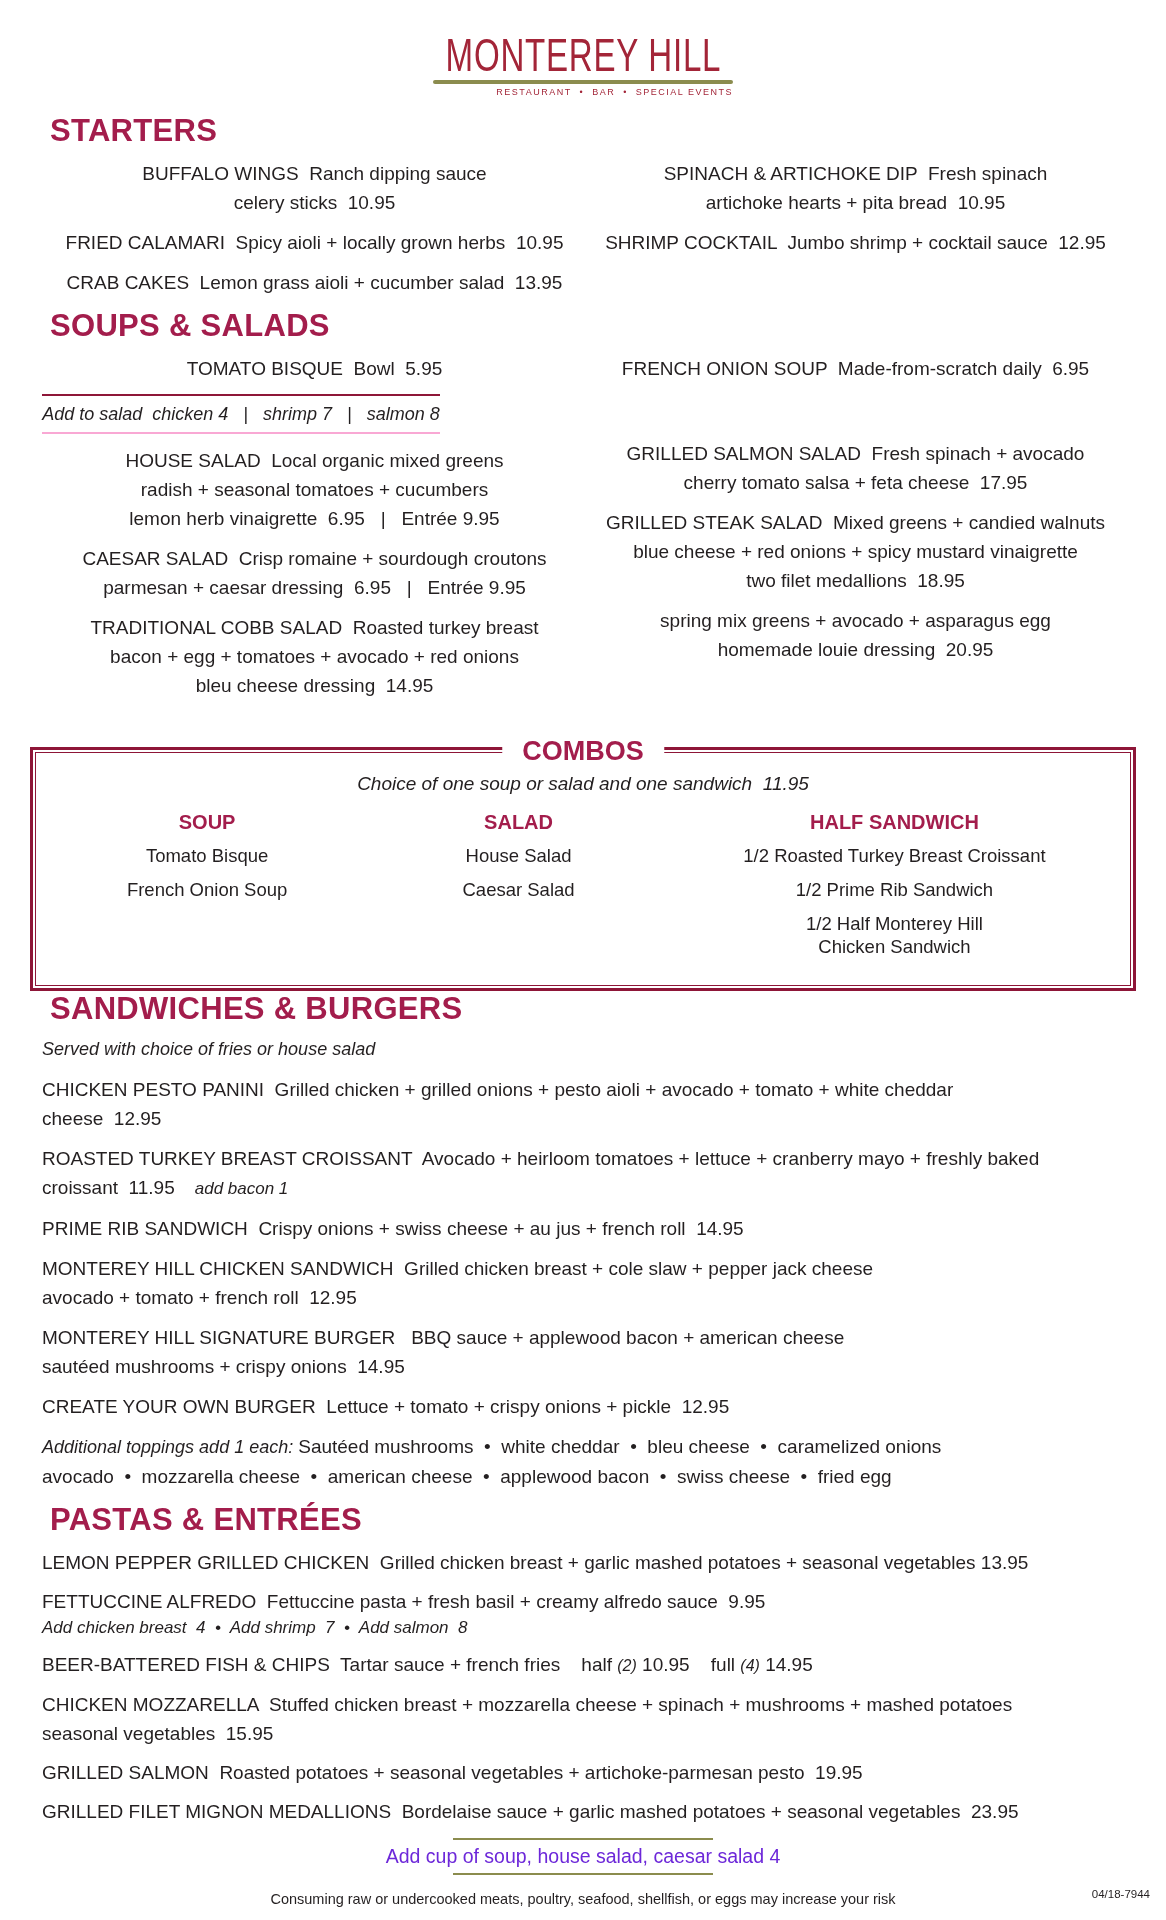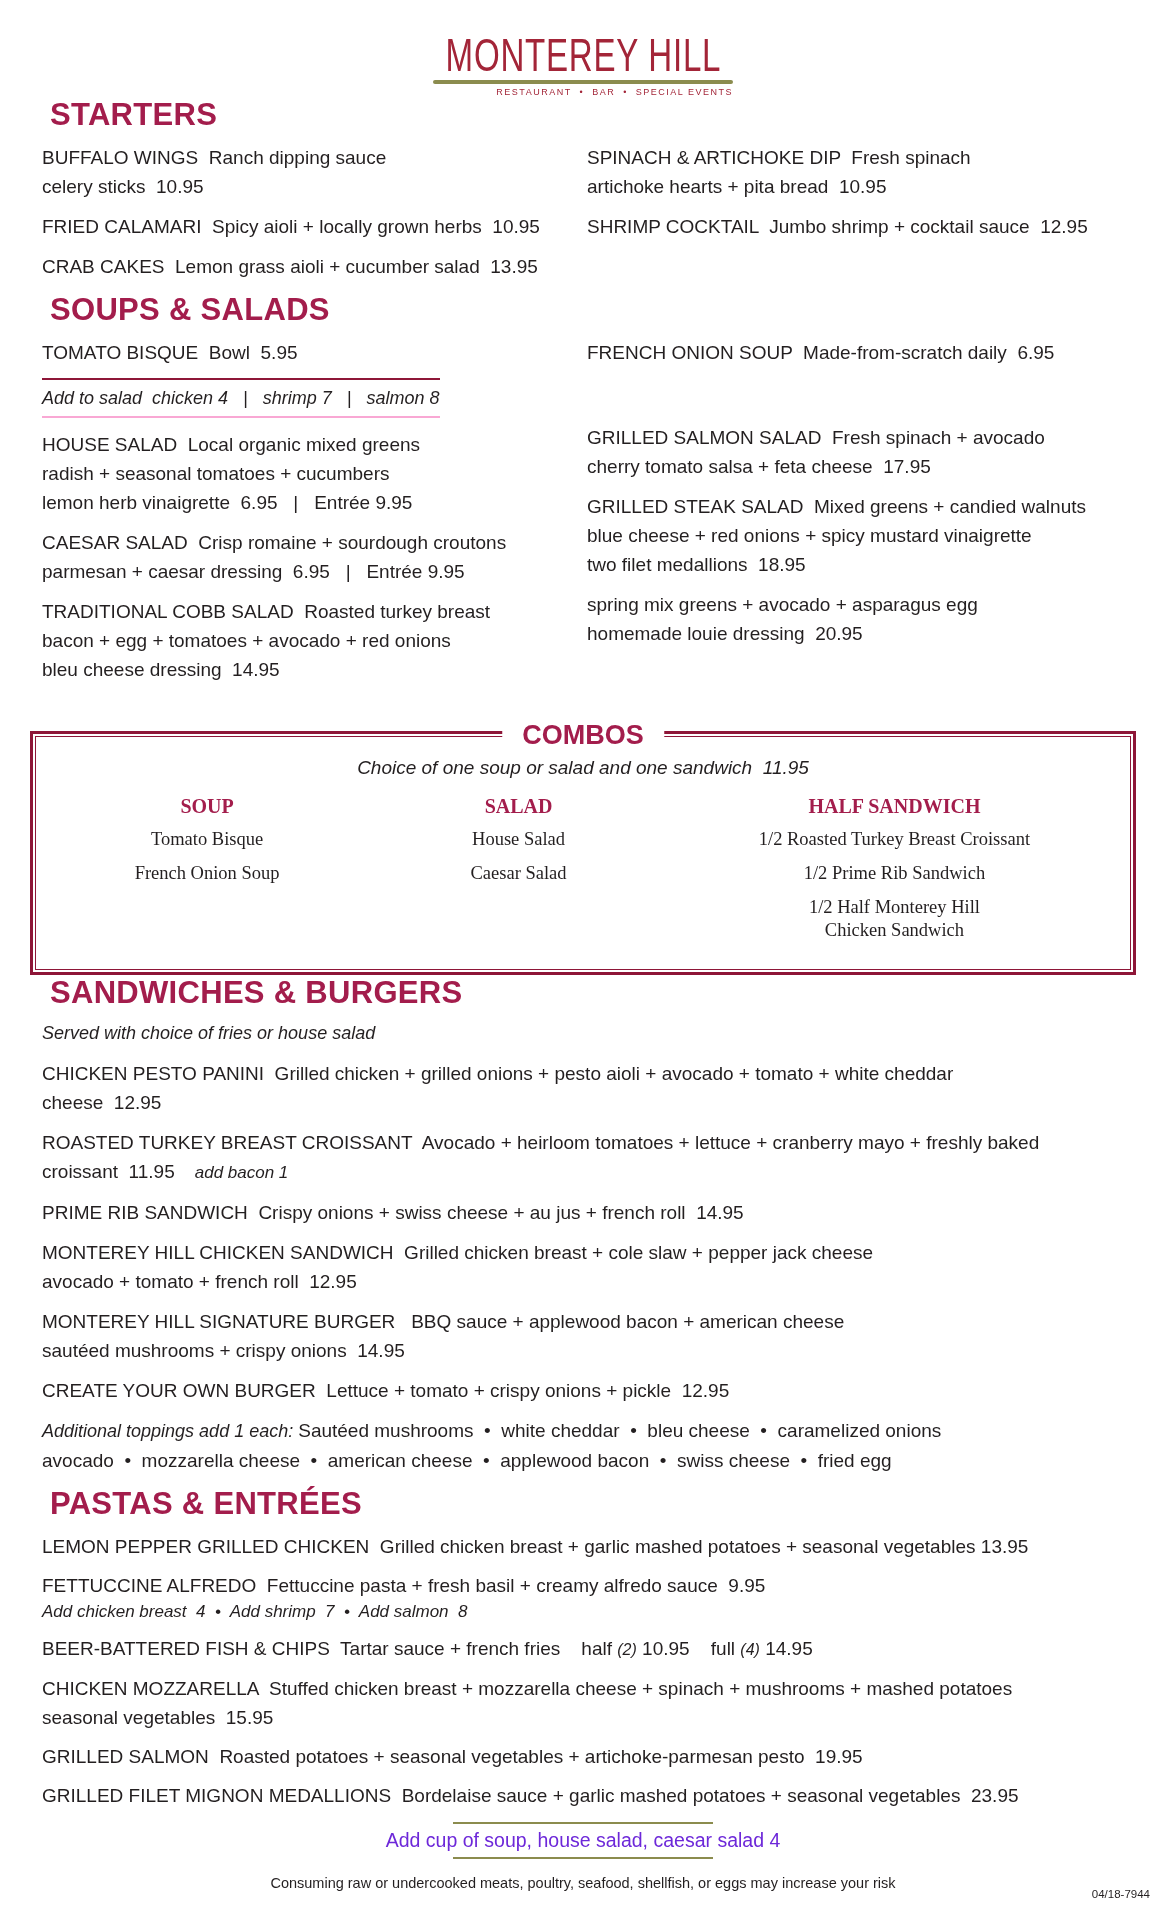--- a/index.html
+++ b/index.html
@@ -2,51 +2,51 @@
 <html><head>
 <meta charset="utf-8">
 <style>
   html,body{margin:0;padding:0;}
   body{
     width:1166px;height:1920px;background:#ffffff;overflow:hidden;
     font-family:"Liberation Sans",sans-serif;color:#231f20;position:relative;
   }
   .page{padding:0 42px;}
   
-  .logo{text-align:center;padding-top:30px;margin-bottom:0;}
+  .logo{text-align:center;padding-top:30px;margin-bottom:16px;}
   .logo-title{
     display:inline-block;font-size:46px;letter-spacing:1px;color:#a32538;
     transform:scaleX(.72);transform-origin:center;white-space:nowrap;line-height:50px;
   }
   .logo-rule{width:300px;height:4px;background:#8b8c4e;margin:0 auto;border-radius:2px;}
   .logo-tagline{width:300px;margin:3px auto 0;text-align:right;font-size:9px;
     letter-spacing:1.5px;color:#a32538;white-space:pre-wrap;}
   
   h2.section{font-size:31px;font-weight:700;color:#a31d4c;letter-spacing:.3px;margin:0 8px 10px;}
-  .cols{display:grid;grid-template-columns:545px 1fr;}
+  .cols{display:grid;grid-template-columns:545px 1fr;text-align:center;}
   .item{margin:0 0 11px;}
   .line{margin:0;font-size:19px;line-height:29px;white-space:pre-wrap;}
   .italic{font-style:italic;}
   .note{font-style:italic;font-size:17px;}
   .sm{font-size:16px;}
   .subnote{font-style:italic;font-size:18px;margin:0 0 14px;line-height:24px;white-space:pre-wrap;}
   .addtosalad{
     width:398px;border-top:2px solid #8e1638;border-bottom:2px solid #f9a8d4;
     padding:5px 0;margin:2px 0 12px;font-style:italic;font-size:18px;line-height:26px;white-space:pre-wrap;
   }
   .gap-after{margin-bottom:56px;}
   
   .combos{position:relative;border:3px solid #8e1638;padding:2px;margin:36px -12px 0;}
   .combos-inner{border:1px solid #8e1638;padding:20px 10px 16px;}
   .combos-title{
     position:absolute;top:-14px;left:50%;transform:translateX(-50%);
     background:#fff;padding:0 20px;font-size:27px;font-weight:700;color:#a31d4c;line-height:30px;
   }
   .combos-sub{text-align:center;font-style:italic;font-size:19px;margin:0 0 16px;white-space:pre-wrap;}
-  .combos-grid{display:grid;grid-template-columns:30% 28% 42%;font-family:Liberation Serif, serif;}
+  .combos-grid{display:grid;grid-template-columns:30% 28% 42%;}
   .combos-col{text-align:center;}
   .combos-col h3{font-size:20px;font-weight:700;color:#a31d4c;margin:0 0 10px;}
   .citem{font-size:18.5px;line-height:23px;margin:0 0 11px;white-space:pre-wrap;}
   .citem .l2{display:block;}
   
   .sec-soups{margin-top:4px;}
   .sec-sand{margin-top:26px;margin-bottom:2px;}
   .sec-pastas{margin-top:16px;}
   .pastas .item{margin-bottom:10px;}
   

